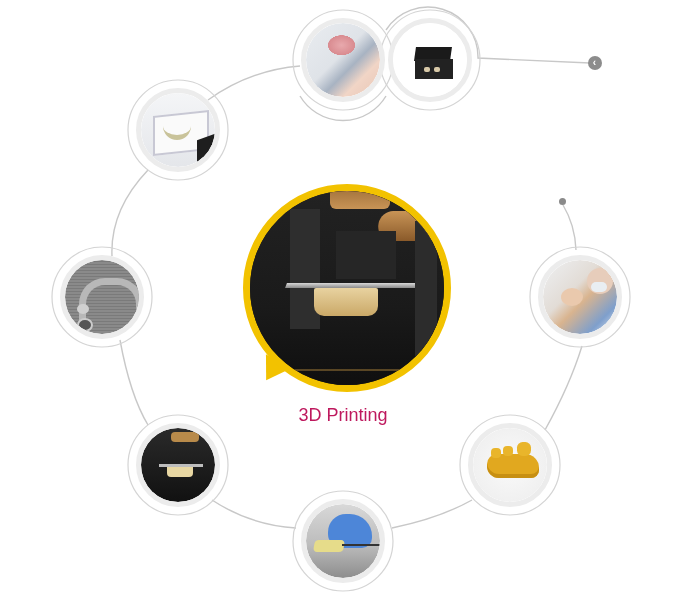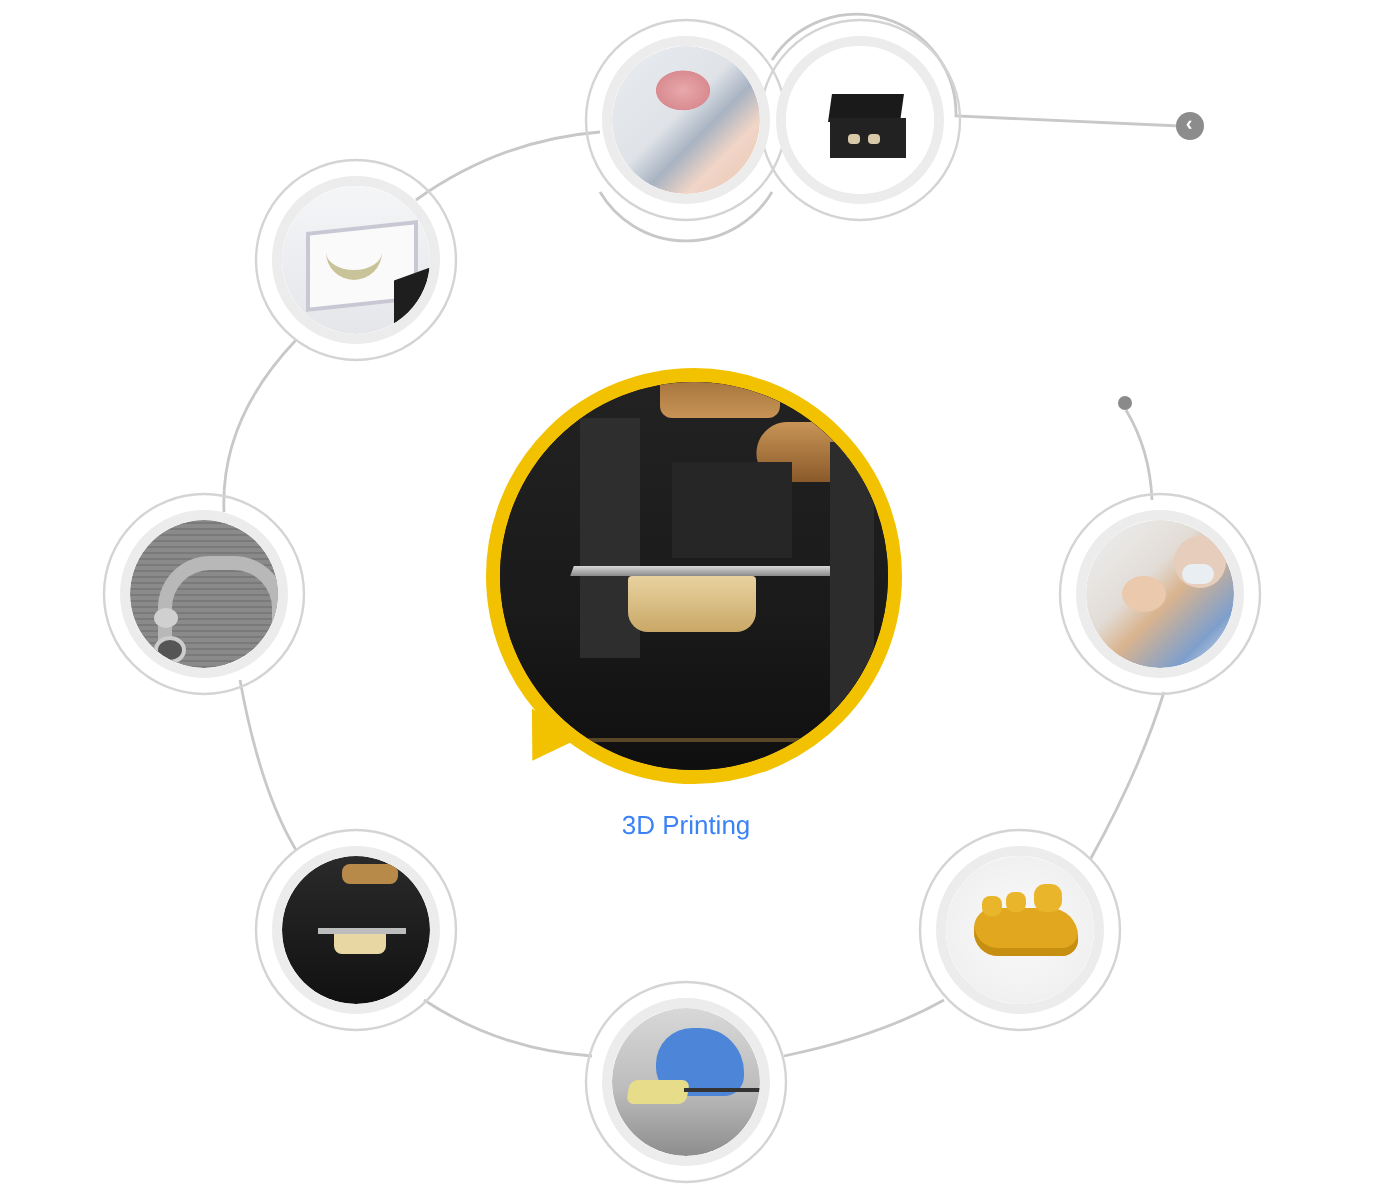--- a/index.html
+++ b/index.html
@@ -3,21 +3,21 @@
 <meta charset="utf-8">
 <style>
   html, body { margin: 0; padding: 0; background: #ffffff; }
   body { width: 695px; height: 600px; position: relative; overflow: hidden; font-family: "Liberation Sans", sans-serif; }
   .stage { position: absolute; left: 0; top: 0; width: 695px; height: 600px; }
   svg.lines { position: absolute; left: 0; top: 0; }
   .node { position: absolute; border-radius: 50%; background: #ffffff; box-sizing: border-box; border: 5px solid #ececec; overflow: hidden; cursor: pointer; }
   .node .pic { position: absolute; inset: 0; border-radius: 50%; overflow: hidden; }
   .center { position: absolute; left: 243px; top: 184px; width: 208px; height: 208px; border-radius: 50%; border: 7px solid #f2c200; box-sizing: border-box; background: #141414; overflow: hidden; }
   .tail { position: absolute; left: 258px; top: 360px; width: 0; height: 0; border-left: 14px solid transparent; border-right: 14px solid transparent; border-top: 22px solid #f2c200; transform: rotate(32deg); }
-  .label { position: absolute; left: 293px; top: 405px; width: 100px; text-align: center; font-size: 13px; color: #3b82f6; }
+  .label { position: absolute; left: 293px; top: 405px; width: 100px; text-align: center; font-size: 18px; color: #be185d; }
   .arrow-btn { position: absolute; left: 588px; top: 56px; width: 14px; height: 14px; border-radius: 50%; background: #8c8c8c; display: flex; align-items: center; justify-content: center; cursor: pointer; }
   .arrow-btn span { color: #fff; font-size: 10px; line-height: 10px; font-weight: bold; margin-left: -1px; }
   .dot { position: absolute; left: 559px; top: 198px; width: 7px; height: 7px; border-radius: 50%; background: #8a8a8a; }
 </style>
 </head>
 <body>
 
 <div class="stage">
 
   <svg class="lines" width="695" height="600">

